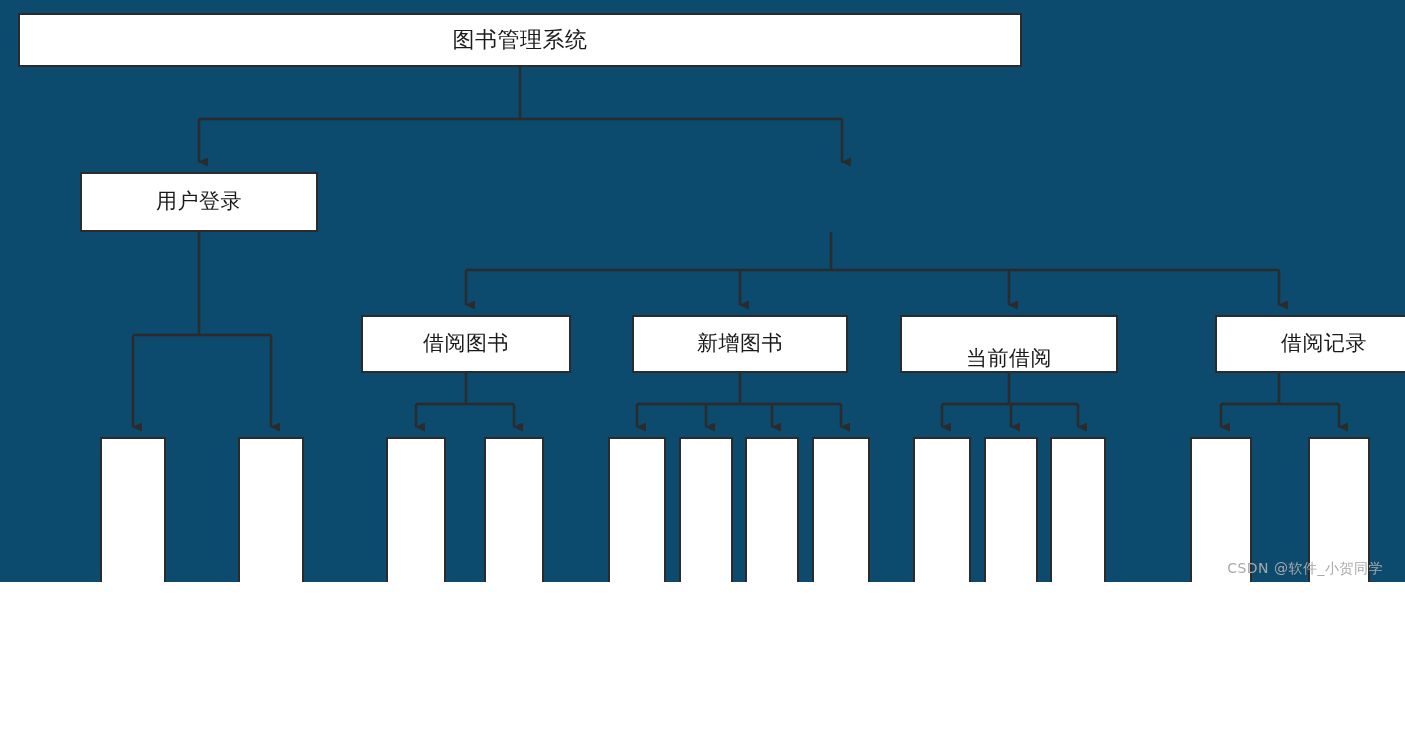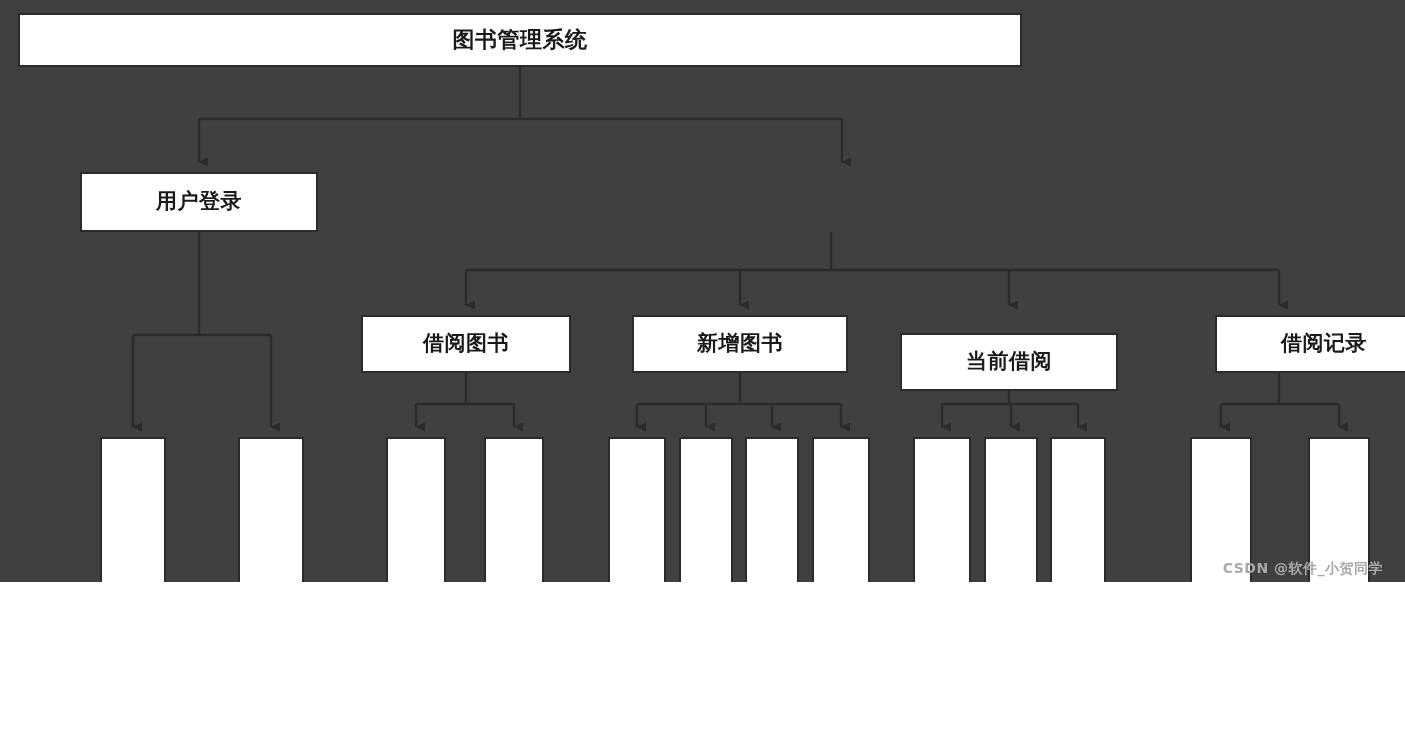--- a/index.html
+++ b/index.html
@@ -9,23 +9,22 @@
     background: #ffffff;
   }
   body {
     font-family: "DejaVu Sans", "Liberation Sans", sans-serif;
     color: #1a1a1a;
   }
   #diagram-root {
     position: relative;
     width: 1405px;
     height: 582px;
-    background: #404040;
+    background: #0c4a6e;
     overflow: hidden;
-    font-weight: bold;
   }
   #edge-layer {
     position: absolute;
     left: 0;
     top: 0;
     width: 1405px;
     height: 747px;
     pointer-events: none;
   }
   .node {
@@ -142,21 +141,21 @@
   <div class="node" style="left:80px; top:172px; width:238px; height:60px;">
     <span class="node-label">用户登录</span>
   </div>
 
   <div class="node" style="left:361px; top:315px; width:210px; height:58px;">
     <span class="node-label">借阅图书</span>
   </div>
   <div class="node" style="left:632px; top:315px; width:216px; height:58px;">
     <span class="node-label">新增图书</span>
   </div>
-  <div class="node" style="left:900px; top:333px; width:218px; height:58px;">
+  <div class="node" style="left:900px; top:315px; width:218px; height:58px;align-items:flex-end;">
     <span class="node-label">当前借阅</span>
   </div>
   <div class="node" style="left:1170px; top:315px; width:218px; height:58px;margin-left:45px;">
     <span class="node-label">借阅记录</span>
   </div>
 
   <div class="node vertical" style="left:100px; top:437px; width:66px; height:296px;">
     <span class="node-label">用户登录</span>
   </div>
   <div class="node vertical" style="left:238px; top:437px; width:66px; height:296px;">

